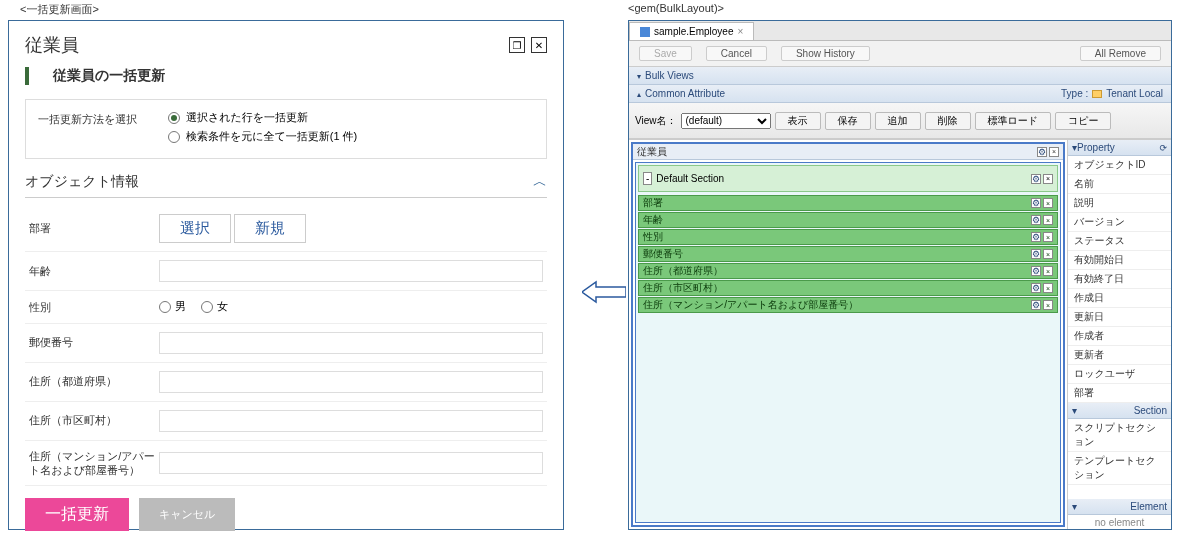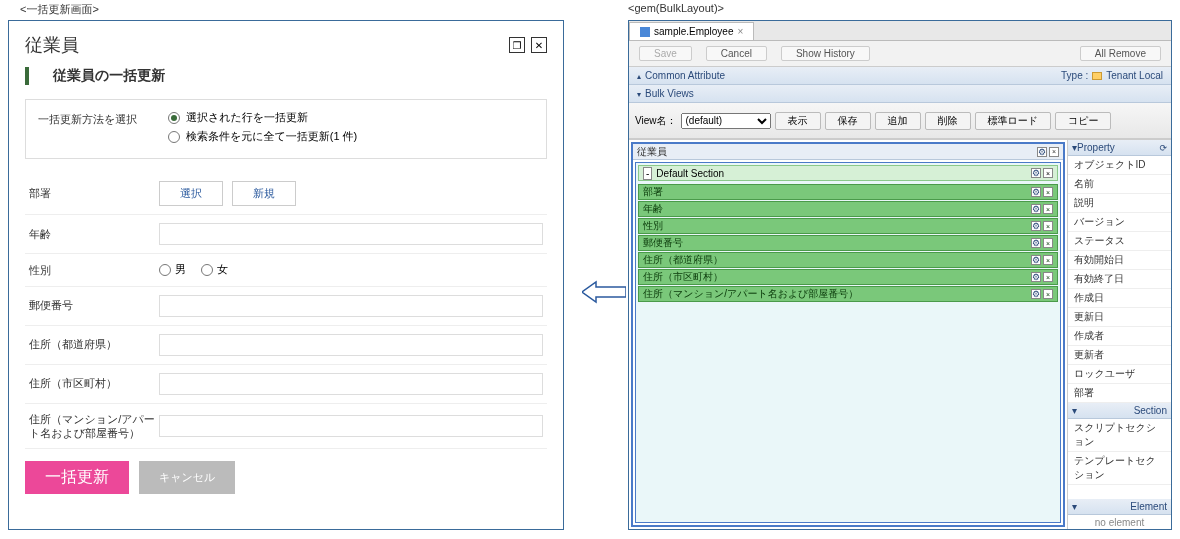--- a/index.html
+++ b/index.html
@@ -17,21 +17,21 @@
 .lp-opts { flex: 1; }
 .lp-opt { display: flex; align-items: center; gap: 6px; margin-bottom: 4px; font-size: 11px; }
 .radio { width: 12px; height: 12px; border: 1px solid #777; border-radius: 50%; display: inline-flex; align-items: center; justify-content: center; }
 .radio.sel::after { content: ""; width: 6px; height: 6px; background: #3a6b3a; border-radius: 50%; }
 .lp-section-hdr { display: flex; justify-content: space-between; align-items: center; border-bottom: 1px solid #ccc; padding-bottom: 6px; margin-bottom: 8px; }
 .lp-section-title { font-size: 14px; color: #333; }
 .chevron { color: #3a6b9a; font-size: 14px; }
 .form-row { display: flex; align-items: center; border-bottom: 1px solid #eee; padding: 8px 4px; }
 .form-row .flab { width: 130px; font-size: 11px; color: #333; line-height: 1.3; }
 .form-row .fctl { flex: 1; }
-.lp-btn { display: inline-block; padding: 4px 20px; border: 1px solid #ccc; background: #fff; font-size: 11px; color: #2b5a9e; cursor: pointer; margin-right: 6px; }
+.lp-btn { display: inline-block; padding: 4px 20px; border: 1px solid #ccc; background: #fff; font-size: 15px; color: #2b5a9e; cursor: pointer; }
 .text-input { width: 100%; height: 22px; border: 1px solid #ddd; background: #fff; padding: 2px 4px; }
 .inline-radio { display: inline-flex; align-items: center; gap: 4px; margin-right: 12px; font-size: 11px; }
 .lp-footer { margin-top: 12px; display: flex; gap: 10px; }
 .btn-main { background: #ec4899; color: #fff; border: none; padding: 6px 20px; font-size: 16px; cursor: pointer; }
 .btn-cancel { background: #bbb; color: #fff; border: none; padding: 6px 20px; font-size: 11px; cursor: pointer; }
 
 .arrow { position: absolute; left: 582px; top: 280px; }
 
 .right-panel { position: absolute; left: 628px; top: 20px; width: 544px; height: 510px; border: 1px solid #3a6b9a; background: #fff; display: flex; flex-direction: column; }
 .rp-tabbar { height: 20px; background: #e8e8e8; display: flex; align-items: flex-end; border-bottom: 1px solid #bbb; }
@@ -42,21 +42,21 @@
 .rp-bar { height: 18px; background: linear-gradient(#e8eef6,#d6e2f0); border-bottom: 1px solid #b8c8db; display: flex; align-items: center; justify-content: space-between; padding: 0 8px; font-size: 10px; color: #2b4a7a; }
 .rp-bar .tri { font-size: 8px; margin-right: 4px; }
 .rp-bar-right { display: flex; align-items: center; gap: 4px; }
 .rp-toolbar { height: 36px; background: linear-gradient(#f6f6f6,#e8e8e8); border-bottom: 1px solid #ccc; display: flex; align-items: center; padding: 0 6px; gap: 4px; font-size: 10px; }
 .rp-toolbar select { font-size: 10px; height: 16px; width: 90px; }
 .rp-tbtn { font-size: 10px; padding: 1px 12px; border: 1px solid #bbb; background: #f4f4f4; border-radius: 2px; cursor: pointer; white-space: nowrap; }
 .rp-body { flex: 1; display: flex; border-top: 1px solid #ccc; overflow: hidden; }
 .rp-main { flex: 1; border: 2px solid #4a7ac8; margin: 2px; display: flex; flex-direction: column; overflow: hidden; }
 .rp-main-hdr { height: 16px; background: #e8eef6; border-bottom: 1px solid #b8c8db; display: flex; align-items: center; justify-content: space-between; padding: 0 4px; font-size: 10px; color: #333; }
 .rp-main-inner { border: 1px solid #4a7ac8; margin: 2px; flex: 1; background: #eaf7f9; display: flex; flex-direction: column; }
-.rp-section-hdr { height: 16px; background: #d6f0d6; border: 1px solid #8ac88a; margin: 2px; display: flex; align-items: center; justify-content: space-between; padding: 0 4px; font-size: 10px; }
+.rp-section-hdr { height: 27px; background: #d6f0d6; border: 1px solid #8ac88a; margin: 2px; display: flex; align-items: center; justify-content: space-between; padding: 0 4px; font-size: 10px; }
 .rp-field { height: 16px; background: #7ac87a; border: 1px solid #4a9a4a; margin: 1px 2px; display: flex; align-items: center; justify-content: space-between; padding: 0 4px; font-size: 10px; color: #0a3a0a; }
 .rp-field-icons { display: flex; gap: 2px; }
 .mini-icon { width: 10px; height: 10px; border: 1px solid #888; background: #fff; font-size: 7px; display: flex; align-items: center; justify-content: center; cursor: pointer; }
 .rp-side { width: 104px; border-left: 1px solid #ccc; display: flex; flex-direction: column; font-size: 10px; }
 .rp-side-bar { height: 16px; background: linear-gradient(#e8eef6,#d6e2f0); border-bottom: 1px solid #b8c8db; display: flex; align-items: center; padding: 0 4px; color: #2b4a7a; justify-content: space-between; }
 .rp-side-list { flex: none; }
 .rp-side-item { padding: 2px 6px; border-bottom: 1px solid #eee; color: #333; cursor: pointer; }
 .rp-side-empty { flex: 1; display: flex; align-items: center; justify-content: center; color: #888; font-size: 10px; }
 .cube { width:10px; height:10px; display:inline-block; background:#4a88d8; }
 .gear { font-size:9px; color:#2b4a7a; }
@@ -87,20 +87,24 @@
           <span>選択された行を一括更新</span>
         </div>
         <div class="lp-opt">
           <span class="radio"></span>
           <span>検索条件を元に全て一括更新(1 件)</span>
         </div>
       </div>
     </div>
   </div>
 
+  <div class="lp-section-hdr">
+    <span class="lp-section-title">オブジェクト情報</span>
+    <span class="chevron">︿</span>
+  </div>
 
   <div class="form-row">
     <div class="flab">部署</div>
     <div class="fctl">
       <span class="lp-btn">選択</span>
       <span class="lp-btn">新規</span>
     </div>
   </div>
   <div class="form-row">
     <div class="flab">年齢</div>
@@ -155,29 +159,29 @@
     </div>
   </div>
   <div class="rp-actions">
     <span class="rp-act disabled">Save</span>
     <span class="rp-act">Cancel</span>
     <span class="rp-act">Show History</span>
     <span style="flex:1"></span>
     <span class="rp-act">All Remove</span>
   </div>
   <div class="rp-bar">
+    <span><span class="tri">▾</span><span>Bulk Views</span></span>
+  </div>
+  <div class="rp-bar">
     <span><span class="tri">▴</span><span>Common Attribute</span></span>
     <span class="rp-bar-right">
       <span>Type :</span>
       <span class="folder"></span>
       <span>Tenant Local</span>
     </span>
-  </div>
-  <div class="rp-bar">
-    <span><span class="tri">▾</span><span>Bulk Views</span></span>
   </div>
   <div class="rp-toolbar">
     <span>View名：</span>
     <select><option>(default)</option></select>
     <span class="rp-tbtn">表示</span>
     <span class="rp-tbtn">保存</span>
     <span class="rp-tbtn">追加</span>
     <span class="rp-tbtn">削除</span>
     <span class="rp-tbtn">標準ロード</span>
     <span class="rp-tbtn">コピー</span>

